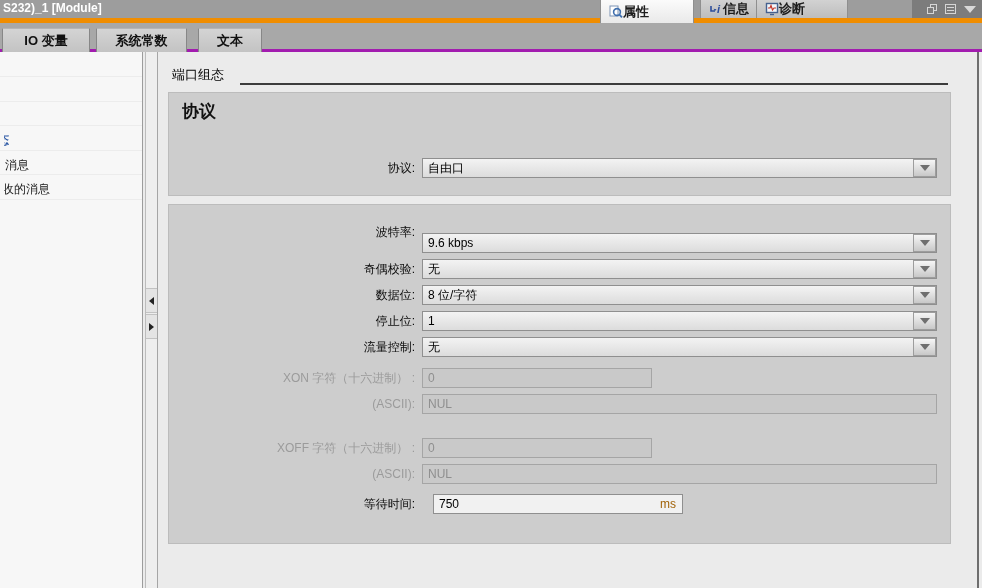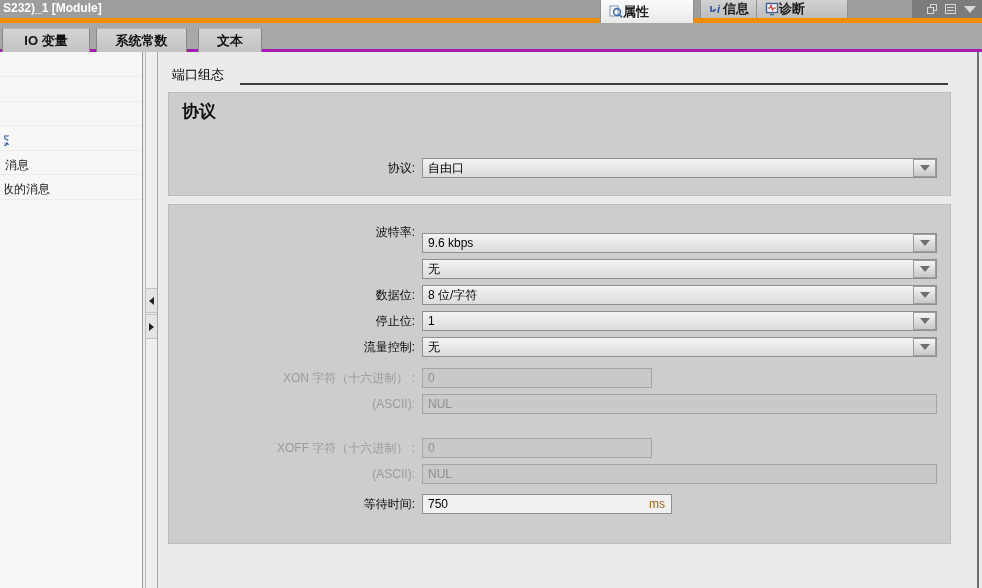--- a/index.html
+++ b/index.html
@@ -193,20 +193,21 @@
     <div class="panel panel2"></div>
 
     <span class="flabel" style="top:170px;">波特率:</span>
     <div class="dd" style="top:181px;">
       <span class="val">9.6 kbps</span>
       <div class="btn">
           <div class="tri"></div>
         </div>
     </div>
 
+    <span class="flabel" style="top:207px;">奇偶校验:</span>
     <div class="dd" style="top:207px;">
       <span class="val">无</span>
       <div class="btn">
           <div class="tri"></div>
         </div>
     </div>
 
     <span class="flabel" style="top:233px;">数据位:</span>
     <div class="dd" style="top:233px;">
       <span class="val">8 位/字符</span>
@@ -245,19 +246,19 @@
     <div class="tf short dim" style="top:386px;">
       <span class="val">0</span>
     </div>
 
     <span class="flabel dim" style="top:412px;">(ASCII):</span>
     <div class="tf wide dim" style="top:412px;">
       <span class="val">NUL</span>
     </div>
 
     <span class="flabel" style="top:442px;">等待时间:</span>
-    <div class="tf unitbox" style="top:442px;">
+    <div class="tf unitbox" style="top:442px;margin-left:11px;">
       <span class="val">750</span>
       <span class="unit">ms</span>
     </div>
 
   </div>
 </div>
 
 </body></html>

